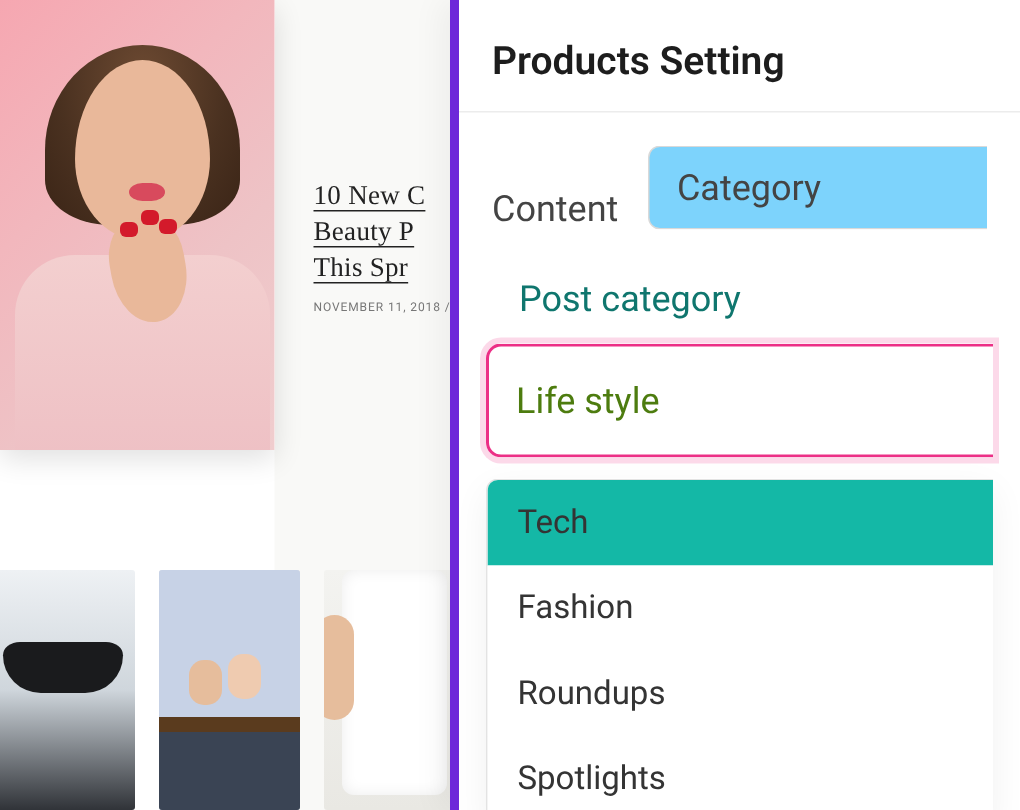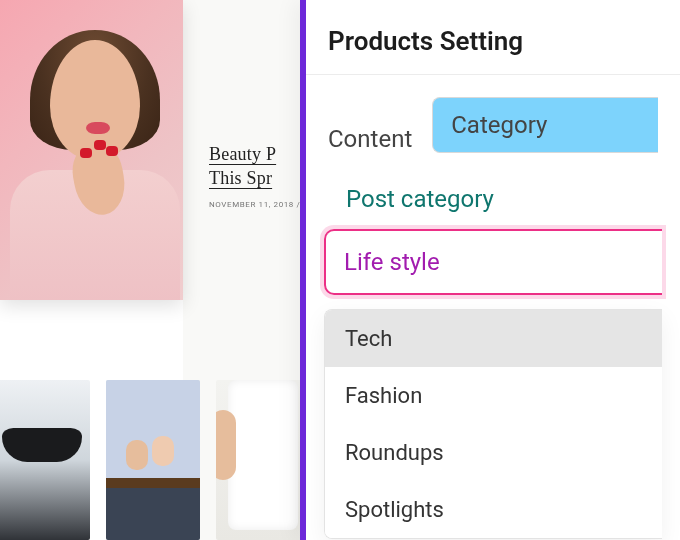--- a/index.html
+++ b/index.html
@@ -40,24 +40,24 @@
   .thumb.t3 .arm{ position:absolute; left:-6px; top:30px; width:26px; height:70px; background:#e6bd9c; border-radius:14px; }
 
   
   .panel { position:absolute; right:0; top:0; width:380px; height:540px; background:#fff; border-left:6px solid #6d28d9; box-shadow:-6px 0 20px rgba(0,0,0,.05); }
   .panel-title { font-size:26px; font-weight:600; color:#1d1d1d; padding:26px 22px 18px; }
   .sep { height:1px; background:#ececec; margin:0; }
   .row { display:flex; align-items:flex-end; gap:20px; padding:22px 22px 8px; }
   .row .lbl { font-size:24px; color:#444; }
   .select-btn { flex:1; min-height:56px; border:1px solid #d9d9d9; border-radius:8px; display:flex; align-items:center; padding:0 18px; font-size:24px; color:#444; background:#7dd3fc; border-right:0; border-top-right-radius:0; border-bottom-right-radius:0; }
   .section-label { font-size:24px; color:#0f766e; padding:24px 40px 12px; }
-  .combo { margin:4px 18px 0 18px; border:2px solid #ec2f86; box-shadow:0 0 0 4px rgba(236,47,134,.18); border-radius:10px; height:66px; display:flex; align-items:center; padding:0 18px; font-size:24px; color:#a21caf; border-right:0; border-top-right-radius:0; border-bottom-right-radius:0;}
+  .combo { margin:4px 18px 0 18px; border:2px solid #ec2f86; box-shadow:0 0 0 4px rgba(236,47,134,.18); border-radius:10px; height:76px; display:flex; align-items:center; padding:0 18px; font-size:24px; color:#4d7c0f; border-right:0; border-top-right-radius:0; border-bottom-right-radius:0;}
   .dropdown { margin:14px 18px 0 18px; border:1px solid #e3e3e3; border-radius:8px; overflow:hidden; box-shadow:0 8px 24px rgba(0,0,0,.06); border-right:0; border-top-right-radius:0; border-bottom-right-radius:0;}
   .opt { padding:16px 20px; font-size:22px; color:#343434; background:#fff; }
-  .opt.hover { background:#e5e5e5; }
+  .opt.hover { background:#14b8a6; }
 </style>
 </head>
 <body>
 
 <div class="stage">
   <div class="page-bg"></div>
 
   <div class="hero">
     <div class="hero-figure">
       <div class="hair"></div>
@@ -67,21 +67,21 @@
       <div class="torso"></div>
       <div class="hand"></div>
       <div class="nail1"></div>
         <div class="nail2"></div>
         <div class="nail3"></div>
     </div>
   </div>
 
   <div class="post">
     <h3>
-      <br>
+      <span>10 New C</span><br>
       <span>Beauty P</span><br>
       <span>This Spr</span>
     </h3>
     <div class="meta">NOVEMBER 11, 2018 / COSMETIC</div>
   </div>
 
   <div class="thumbs">
     <div class="thumb t1">
         <div class="bra"></div>
       </div>

